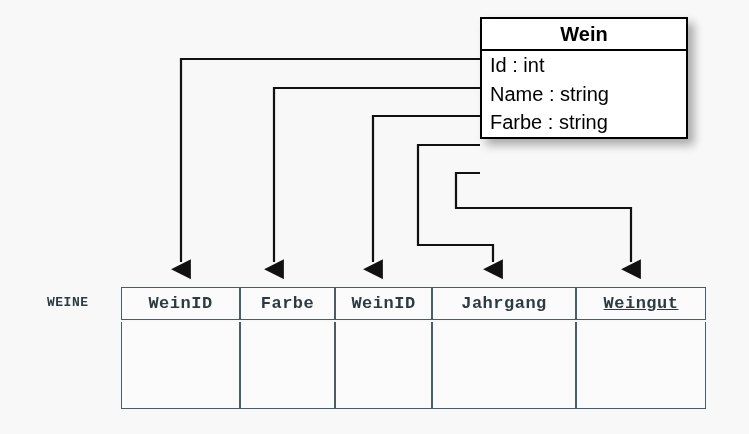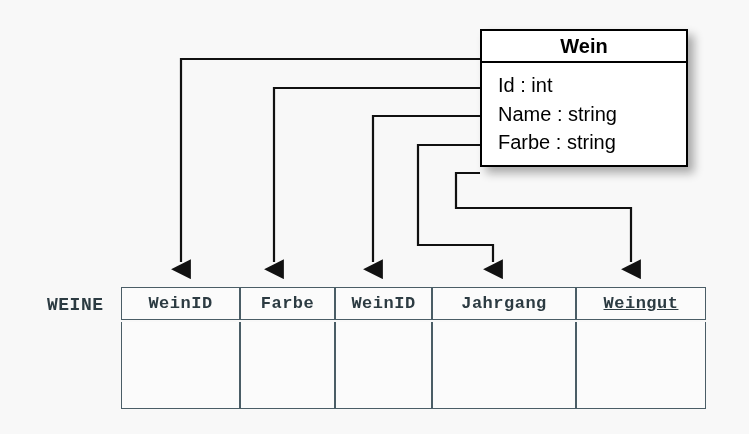--- a/index.html
+++ b/index.html
@@ -20,61 +20,61 @@
     left: 0;
     top: 0;
     width: 749px;
     height: 434px;
   }
 
   
   .uml-box {
     position: absolute;
     left: 480px;
-    top: 29px;
+    top: 17px;
     width: 208px;
     box-sizing: border-box;
     border: 2px solid #000000;
     background: #ffffff;
     box-shadow: 6px 6px 9px rgba(0,0,0,0.32);
     z-index: 5;
   }
   .uml-title {
     height: 30px;
     line-height: 30px;
     text-align: center;
     font-weight: bold;
     font-size: 20px;
     color: #000;
     border-bottom: 2px solid #000;
     background: #ffffff;
     white-space: nowrap;
   }
   .uml-attrs {
-    padding: 8px;
+    padding: 0;
     background: #ffffff;
   }
   .uml-attr {
     height: 28.6px;
     line-height: 28.6px;
     padding-left: 8px;
     font-size: 20px;
     color: #000;
     white-space: nowrap;
     overflow: hidden;
   }
 
   
   .rel-label {
     position: absolute;
     left: 47px;
     top: 295px;
     font-family: "Liberation Mono", "DejaVu Sans Mono", monospace;
     font-weight: bold;
-    font-size: 18px;
+    font-size: 13px;
     letter-spacing: 0.5px;
     color: #2c3b42;
     white-space: nowrap;
   }
   .rel-table {
     position: absolute;
     left: 121px;
     top: 287px;
     border-collapse: separate;
     border-spacing: 0;

